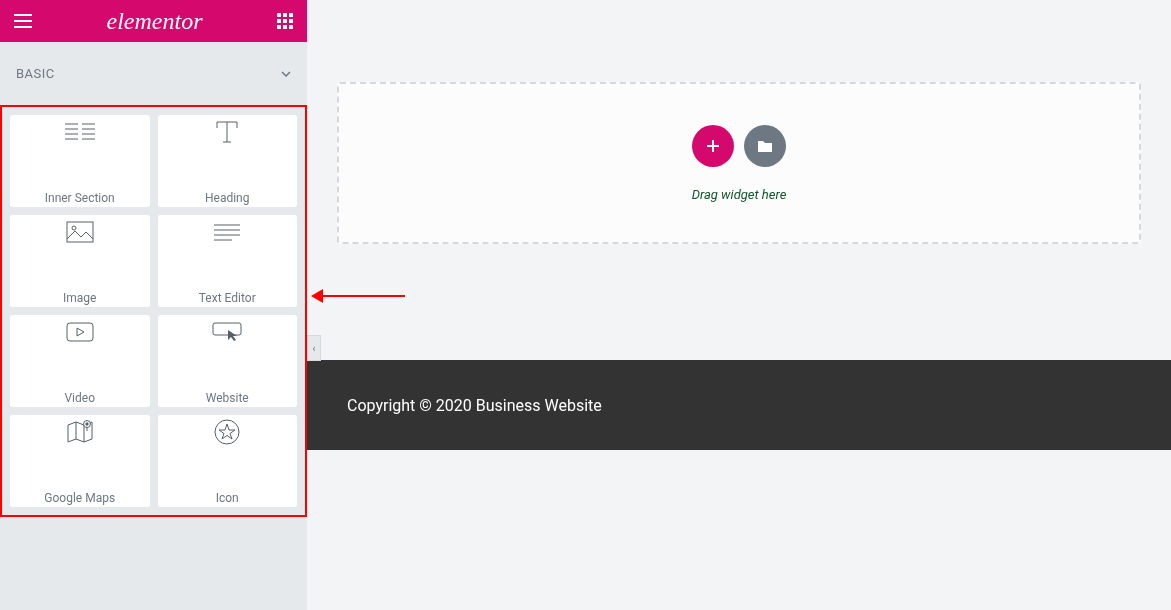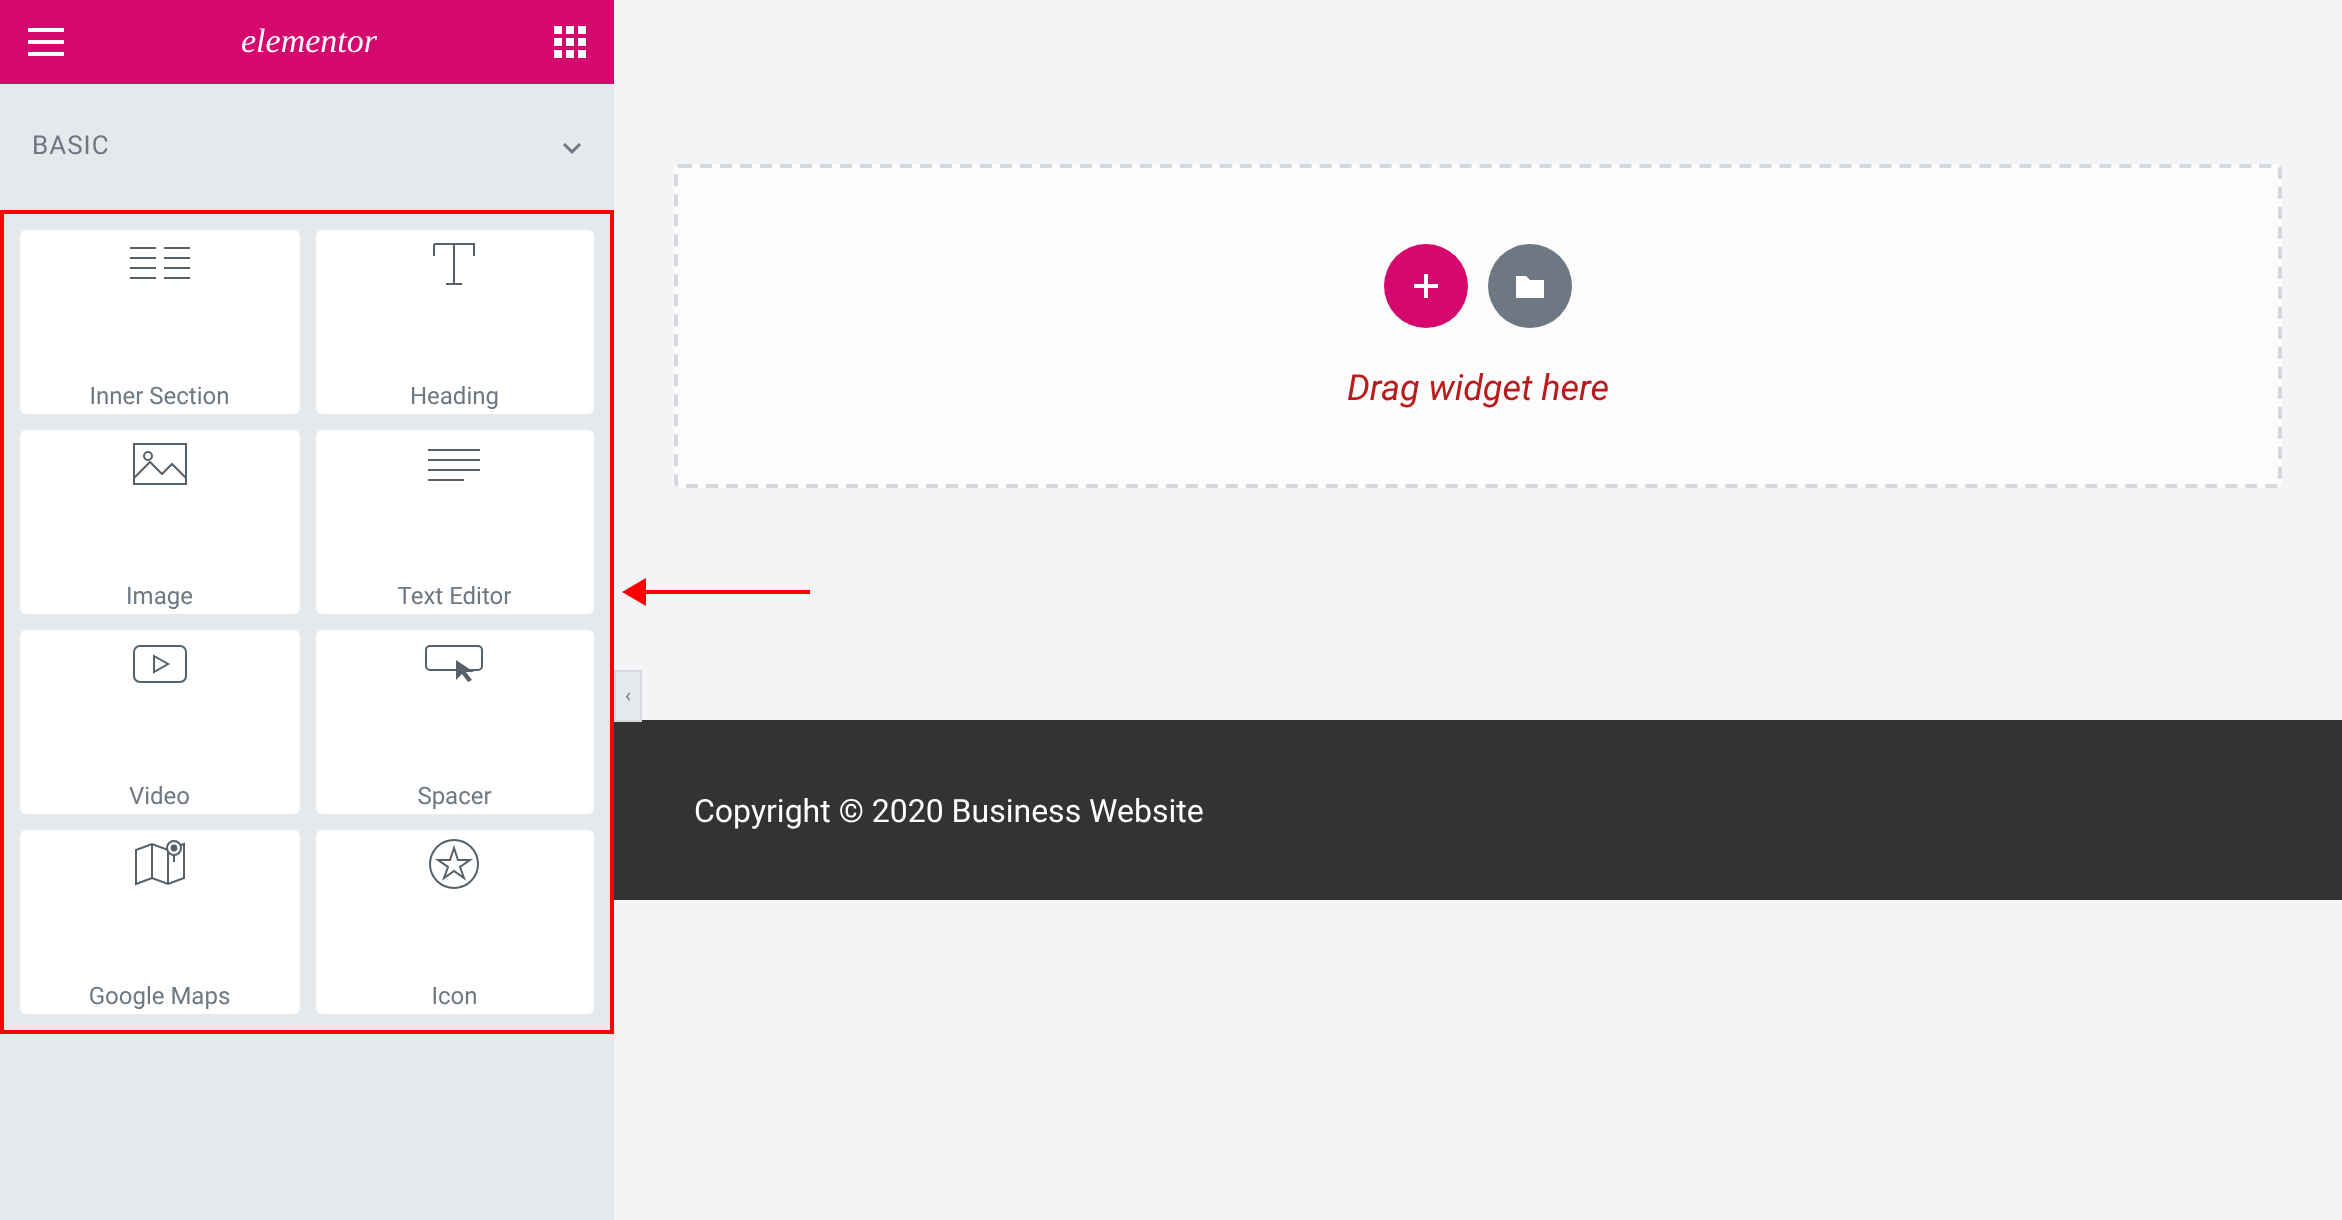--- a/index.html
+++ b/index.html
@@ -39,21 +39,21 @@
       cursor: pointer;
     }
     .hamburger-icon span {
       display: block;
       width: 18px;
       height: 2px;
       background: white;
     }
     .logo {
       font-family: cursive;
-      font-size: 17px;
+      font-size: 24px;
       font-style: italic;
       font-weight: 500;
     }
     .grid-icon {
       display: grid;
       grid-template-columns: repeat(3, 4px);
       grid-template-rows: repeat(3, 4px);
       gap: 2px;
       cursor: pointer;
     }
@@ -144,23 +144,23 @@
     }
     .btn-add {
       background: #d5086e;
       color: white;
     }
     .btn-folder {
       background: #6d7882;
       color: white;
     }
     .drop-text {
-      color: #b91c1c;
+      color: #14532d;
       font-style: italic;
-      font-size: 18px;
+      font-size: 13px;
     }
     .collapse-tab {
       position: absolute;
       left: 307px;
       top: 335px;
       width: 14px;
       height: 26px;
       background: #e6e9ec;
       border: 1px solid #d5d8dc;
       display: flex;
@@ -304,21 +304,21 @@
       <div class="widget-label">Video</div>
     </div>
 
     <div class="widget-card">
       <div class="widget-icon">
         <svg width="30" height="20" viewBox="0 0 30 20" fill="none" stroke="#556068" stroke-width="1">
           <rect x="1" y="1" width="28" height="12" rx="2"></rect>
           <path d="M16 8 L16 18 L19 15 L22 19 L24 18 L21 14 L25 14 Z" fill="#556068" stroke="none"></path>
         </svg>
       </div>
-      <div class="widget-label">Spacer</div>
+      <div class="widget-label">Website</div>
     </div>
 
 
 
     <div class="widget-card">
       <div class="widget-icon">
         <svg width="28" height="26" viewBox="0 0 28 26" fill="none" stroke="#556068" stroke-width="1">
           <path d="M2 6 L10 3 L18 6 L26 3 L26 20 L18 23 L10 20 L2 23 Z"></path>
           <line x1="10" y1="3" x2="10" y2="20"></line>
           <line x1="18" y1="6" x2="18" y2="23"></line>

